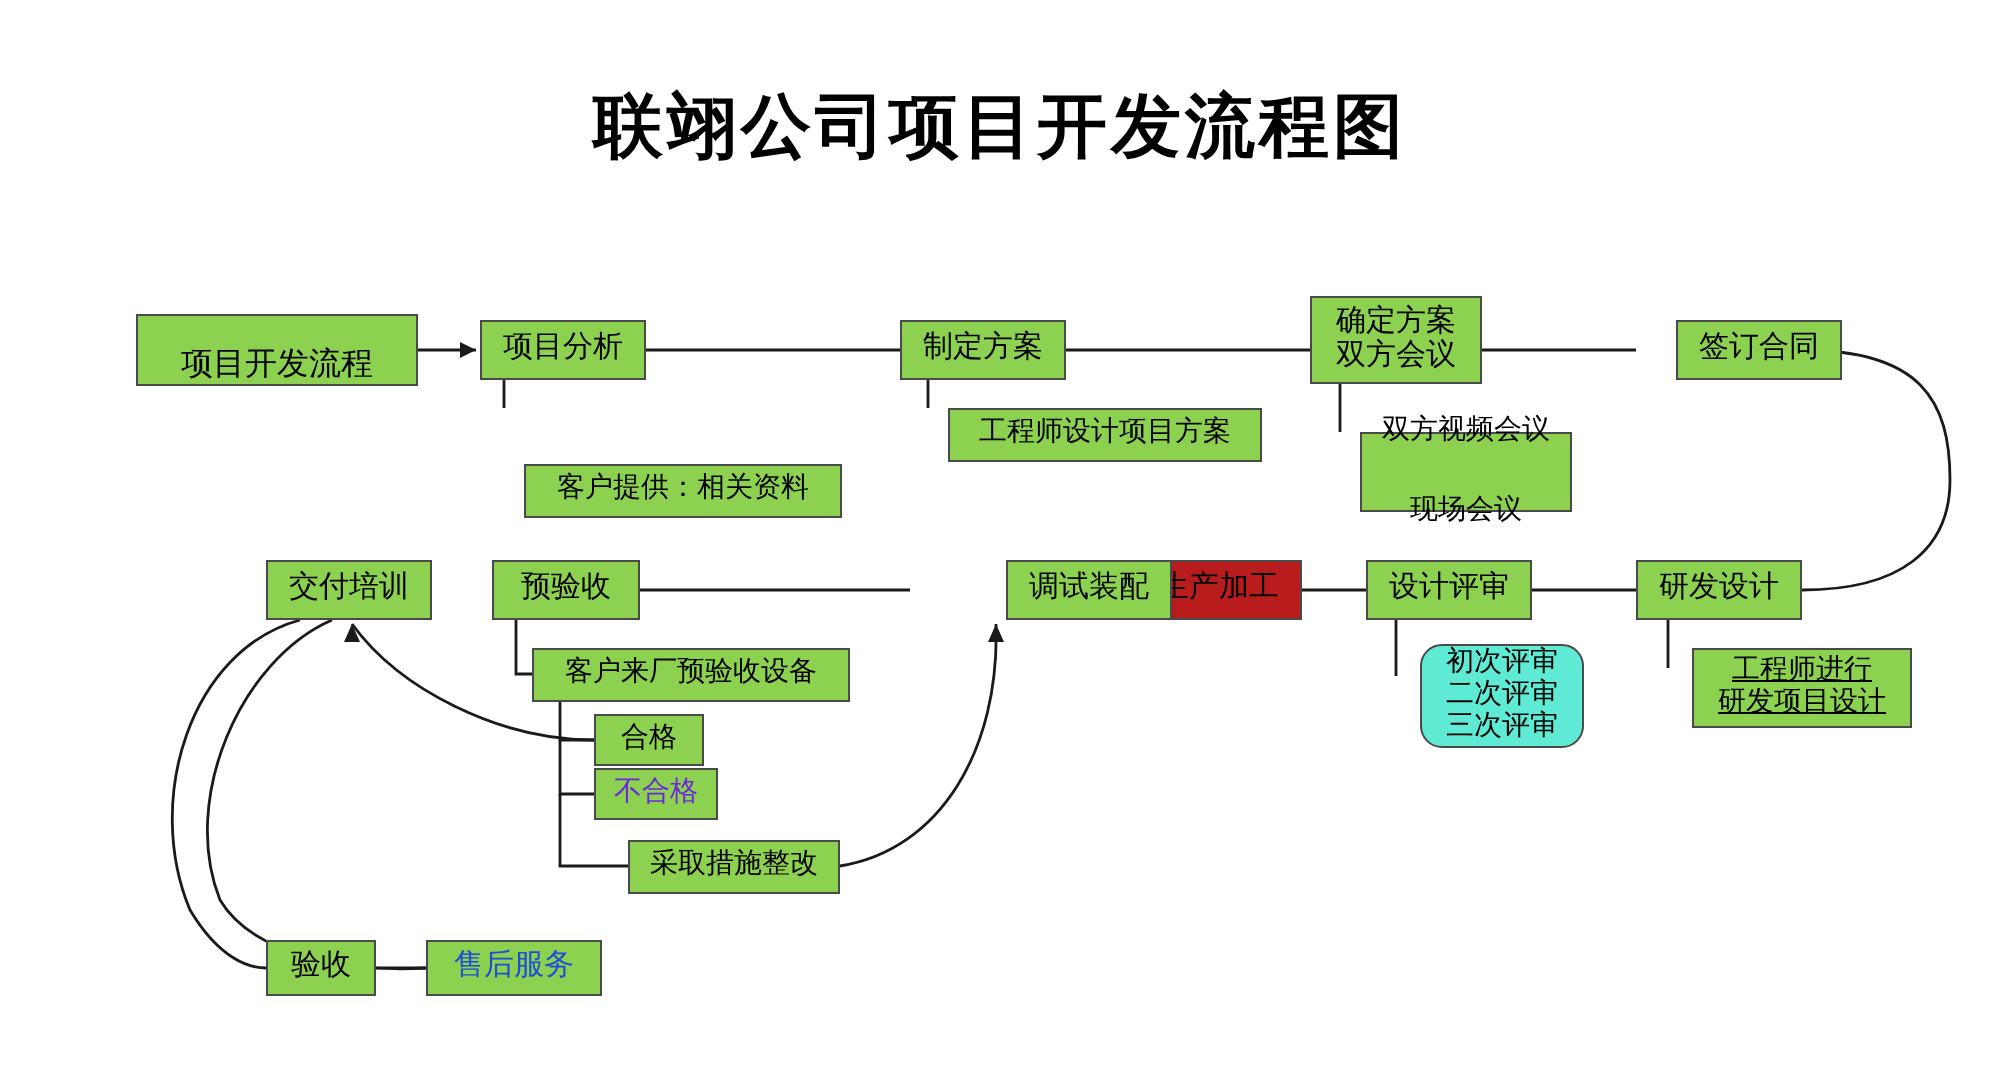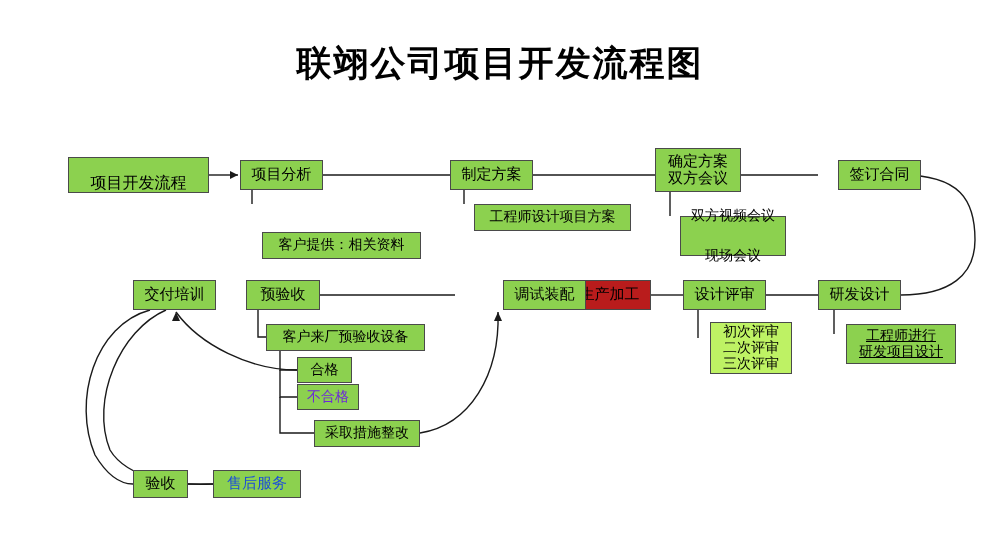--- a/index.html
+++ b/index.html
@@ -124,21 +124,21 @@
       <div class="node" style="left: 818px; top: 280px; width: 83px; height: 30px; font-size: 15px; background: rgb(140, 209, 79); border-color: rgb(74, 74, 74); color: rgb(0, 0, 0);">
         <span class="line">研发设计</span>
       </div>
       <div class="node" style="left: 846px; top: 324px; width: 110px; height: 40px; font-size: 14px; background: rgb(140, 209, 79); border-color: rgb(74, 74, 74); color: rgb(0, 0, 0); text-decoration: underline;">
         <span class="line">工程师进行</span>
         <span class="line">研发项目设计</span>
       </div>
       <div class="node" style="left: 683px; top: 280px; width: 83px; height: 30px; font-size: 15px; background: rgb(140, 209, 79); border-color: rgb(74, 74, 74); color: rgb(0, 0, 0);">
         <span class="line">设计评审</span>
       </div>
-      <div class="node" style="left: 710px; top: 322px; width: 82px; height: 52px; font-size: 14px; background: #bef264; border-color: rgb(74, 74, 74); color: rgb(0, 0, 0);">
+      <div class="node" style="left: 710px; top: 322px; width: 82px; height: 52px; font-size: 14px; background: #5eead4; border-color: rgb(74, 74, 74); color: rgb(0, 0, 0); border-radius: 11px;">
         <span class="line">初次评审</span>
         <span class="line">二次评审</span>
         <span class="line">三次评审</span>
       </div>
       <div class="node" style="left: 568px; top: 280px; width: 83px; height: 30px; font-size: 15px; background: #b91c1c; border-color: rgb(74, 74, 74); color: rgb(0, 0, 0);">
         <span class="line">生产加工</span>
       </div>
       <div class="node" style="left: 455px; top: 280px; width: 83px; height: 30px; font-size: 15px; background: rgb(140, 209, 79); border-color: rgb(74, 74, 74); color: rgb(0, 0, 0); margin-left: 48px;">
         <span class="line">调试装配</span>
       </div>

